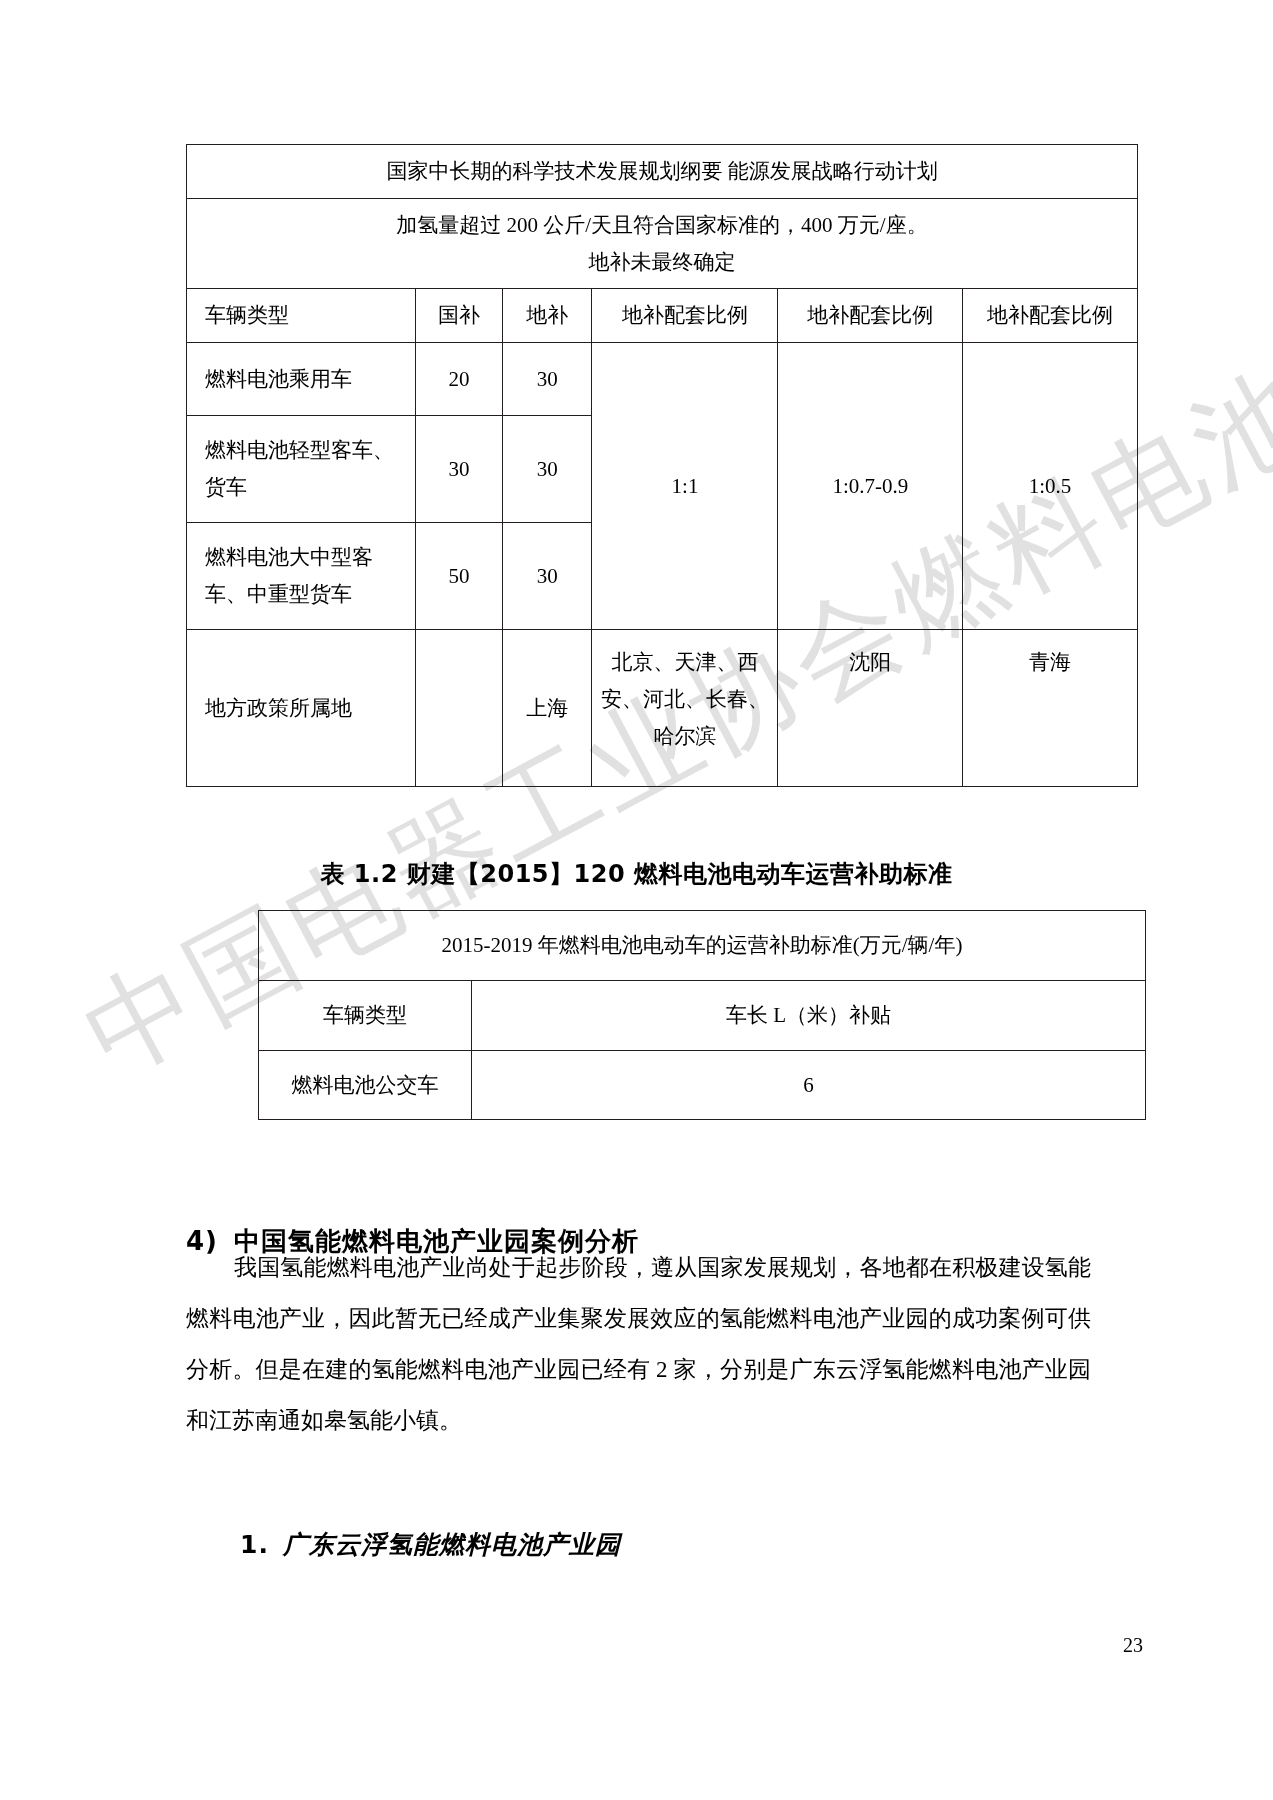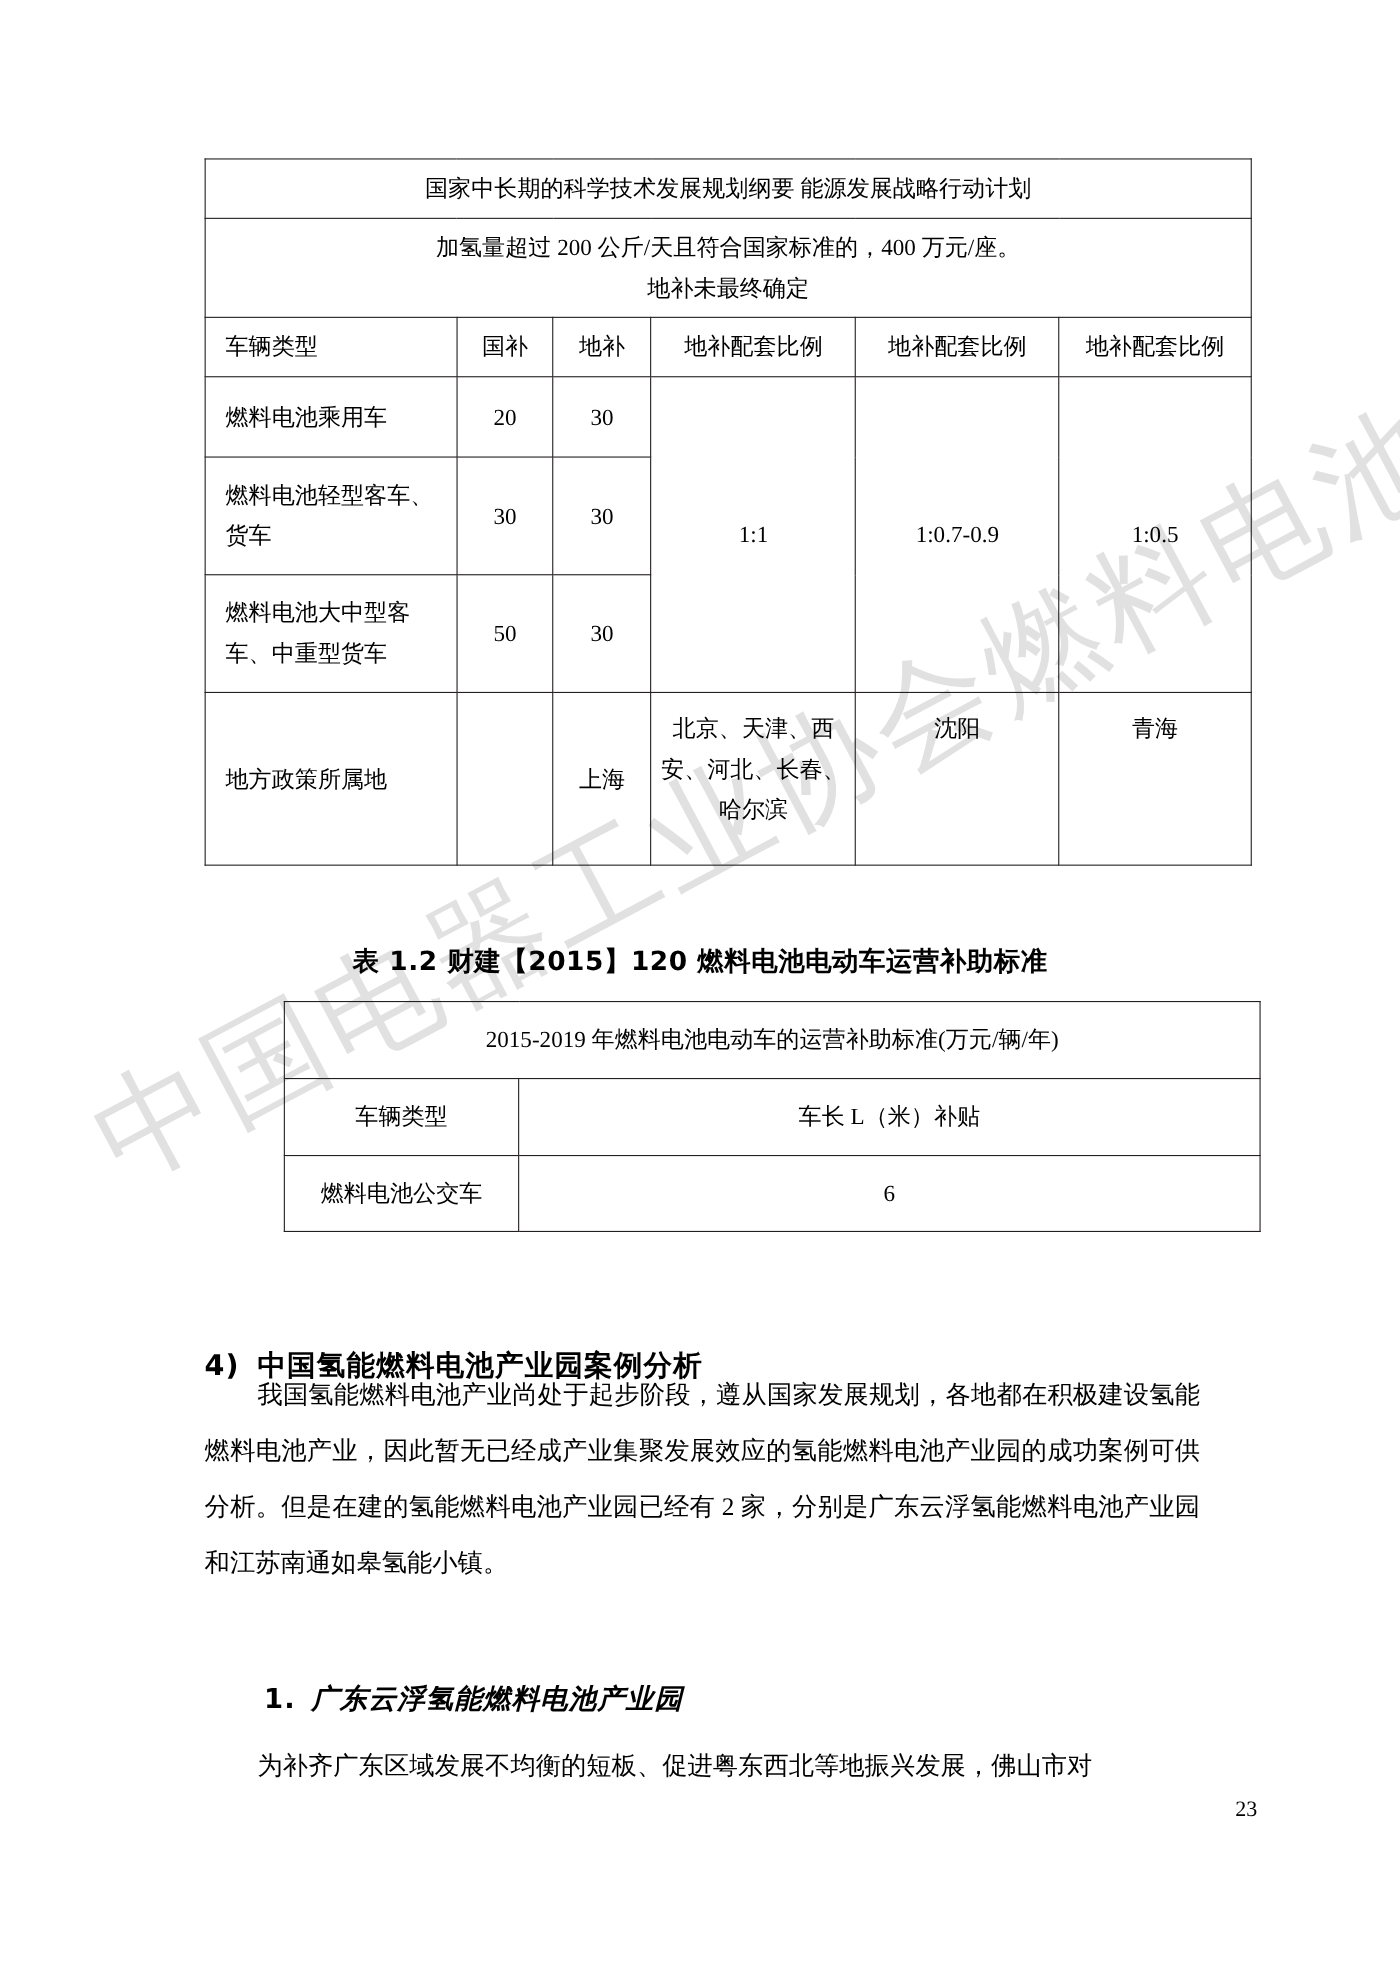--- a/index.html
+++ b/index.html
@@ -250,17 +250,16 @@
   <div class="section-head">
     <span class="num">4)</span><span>中国氢能燃料电池产业园案例分析</span>
   </div>
 
   <div class="para p1">我国氢能燃料电池产业尚处于起步阶段，遵从国家发展规划，各地都在积极建设氢能燃料电池产业，因此暂无已经成产业集聚发展效应的氢能燃料电池产业园的成功案例可供分析。但是在建的氢能燃料电池产业园已经有 2 家，分别是广东云浮氢能燃料电池产业园和江苏南通如皋氢能小镇。</div>
 
   <div class="subsection-head">
     <span class="num">1.</span><span>广东云浮氢能燃料电池产业园</span>
   </div>
 
-  <div class="para p2">为补齐广东区域发展不均衡的短板、促进粤东西北等地振兴发展，佛山市对</div>
 
   <div class="page-number">23</div>
 
 </div>
 
 </body></html>

